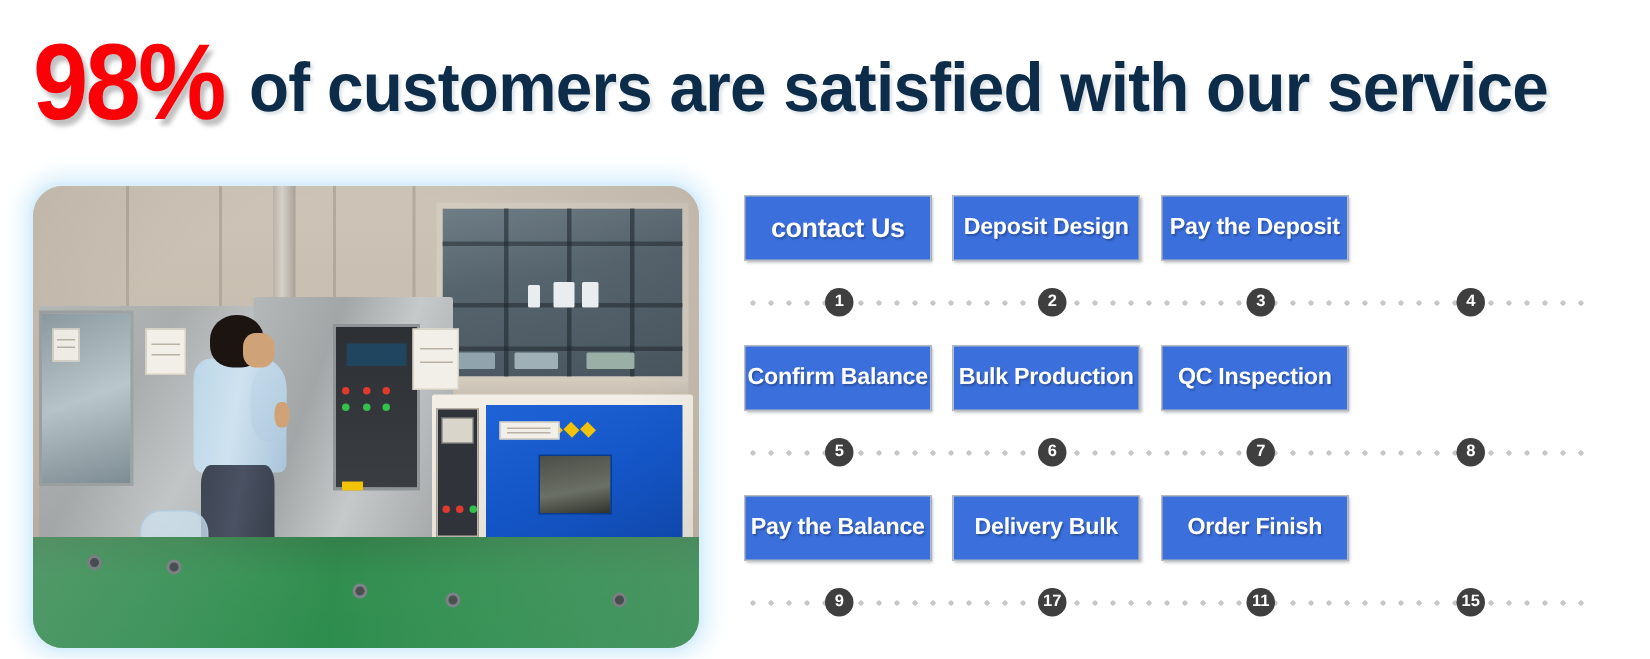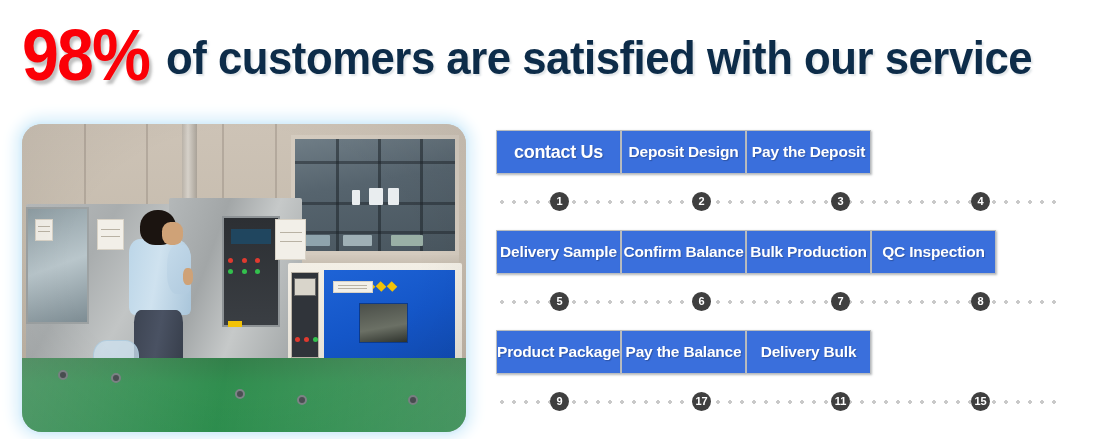--- a/index.html
+++ b/index.html
@@ -265,20 +265,21 @@
     top: 130px;
     width: 570px;
     height: 300px;
   }
   .step-row {
     position: relative;
     height: 100px;
   }
   .step-buttons {
     display: flex;
+    gap: 14px;
     height: 44px;
   }
   .step-btn {
     flex: 0 0 125px;
     height: 44px;
     background: #3a6fdc;
     border: 1px solid #b9bcbf;
     box-shadow: 1px 1px 2px rgba(120,125,130,0.55);
     box-sizing: border-box;
     display: flex;
@@ -440,23 +441,20 @@
       <div class="step-num" style="left:54px">1</div>
       <div class="step-num" style="left:196px">2</div>
       <div class="step-num" style="left:335px">3</div>
       <div class="step-num" style="left:475px">4</div>
     </div>
   </div>
 
   <div class="step-row">
     <div class="step-buttons">
       <div class="step-btn">
-        <span>Delivery Sample</span>
-      </div>
-      <div class="step-btn">
         <span>Confirm Balance</span>
       </div>
       <div class="step-btn">
         <span>Bulk Production</span>
       </div>
       <div class="step-btn">
         <span>QC Inspection</span>
       </div>
     </div>
     <div class="step-track">
@@ -464,27 +462,27 @@
       <div class="step-num" style="left:54px">5</div>
       <div class="step-num" style="left:196px">6</div>
       <div class="step-num" style="left:335px">7</div>
       <div class="step-num" style="left:475px">8</div>
     </div>
   </div>
 
   <div class="step-row">
     <div class="step-buttons">
       <div class="step-btn">
-        <span>Product Package</span>
-      </div>
-      <div class="step-btn">
         <span>Pay the Balance</span>
       </div>
       <div class="step-btn">
         <span>Delivery Bulk</span>
+      </div>
+      <div class="step-btn">
+        <span>Order Finish</span>
       </div>
     </div>
     <div class="step-track">
       <div class="step-dots"></div>
       <div class="step-num" style="left:54px">9</div>
       <div class="step-num" style="left:196px">17</div>
       <div class="step-num" style="left:335px">11</div>
       <div class="step-num" style="left:475px">15</div>
     </div>
   </div>

